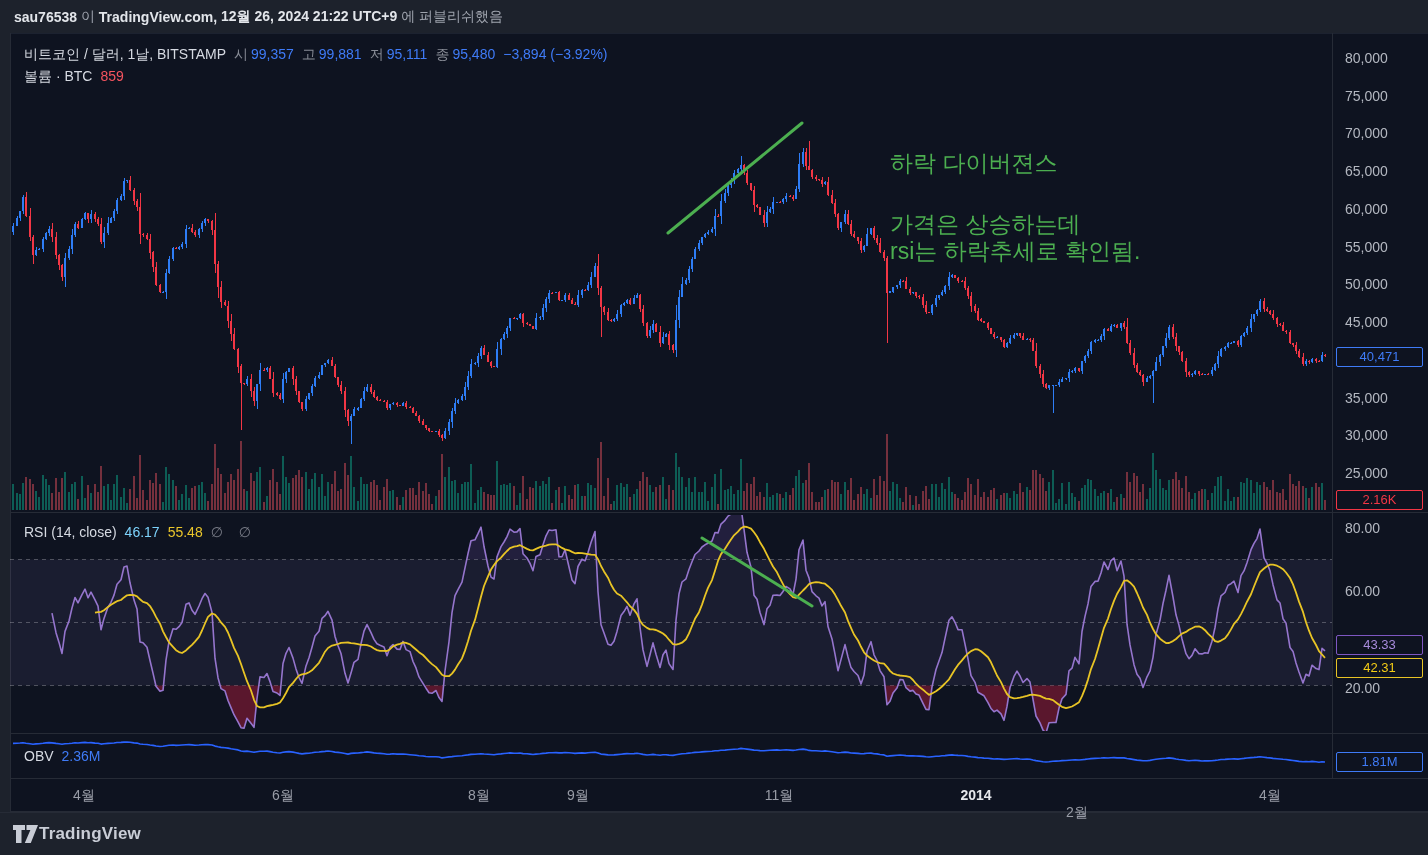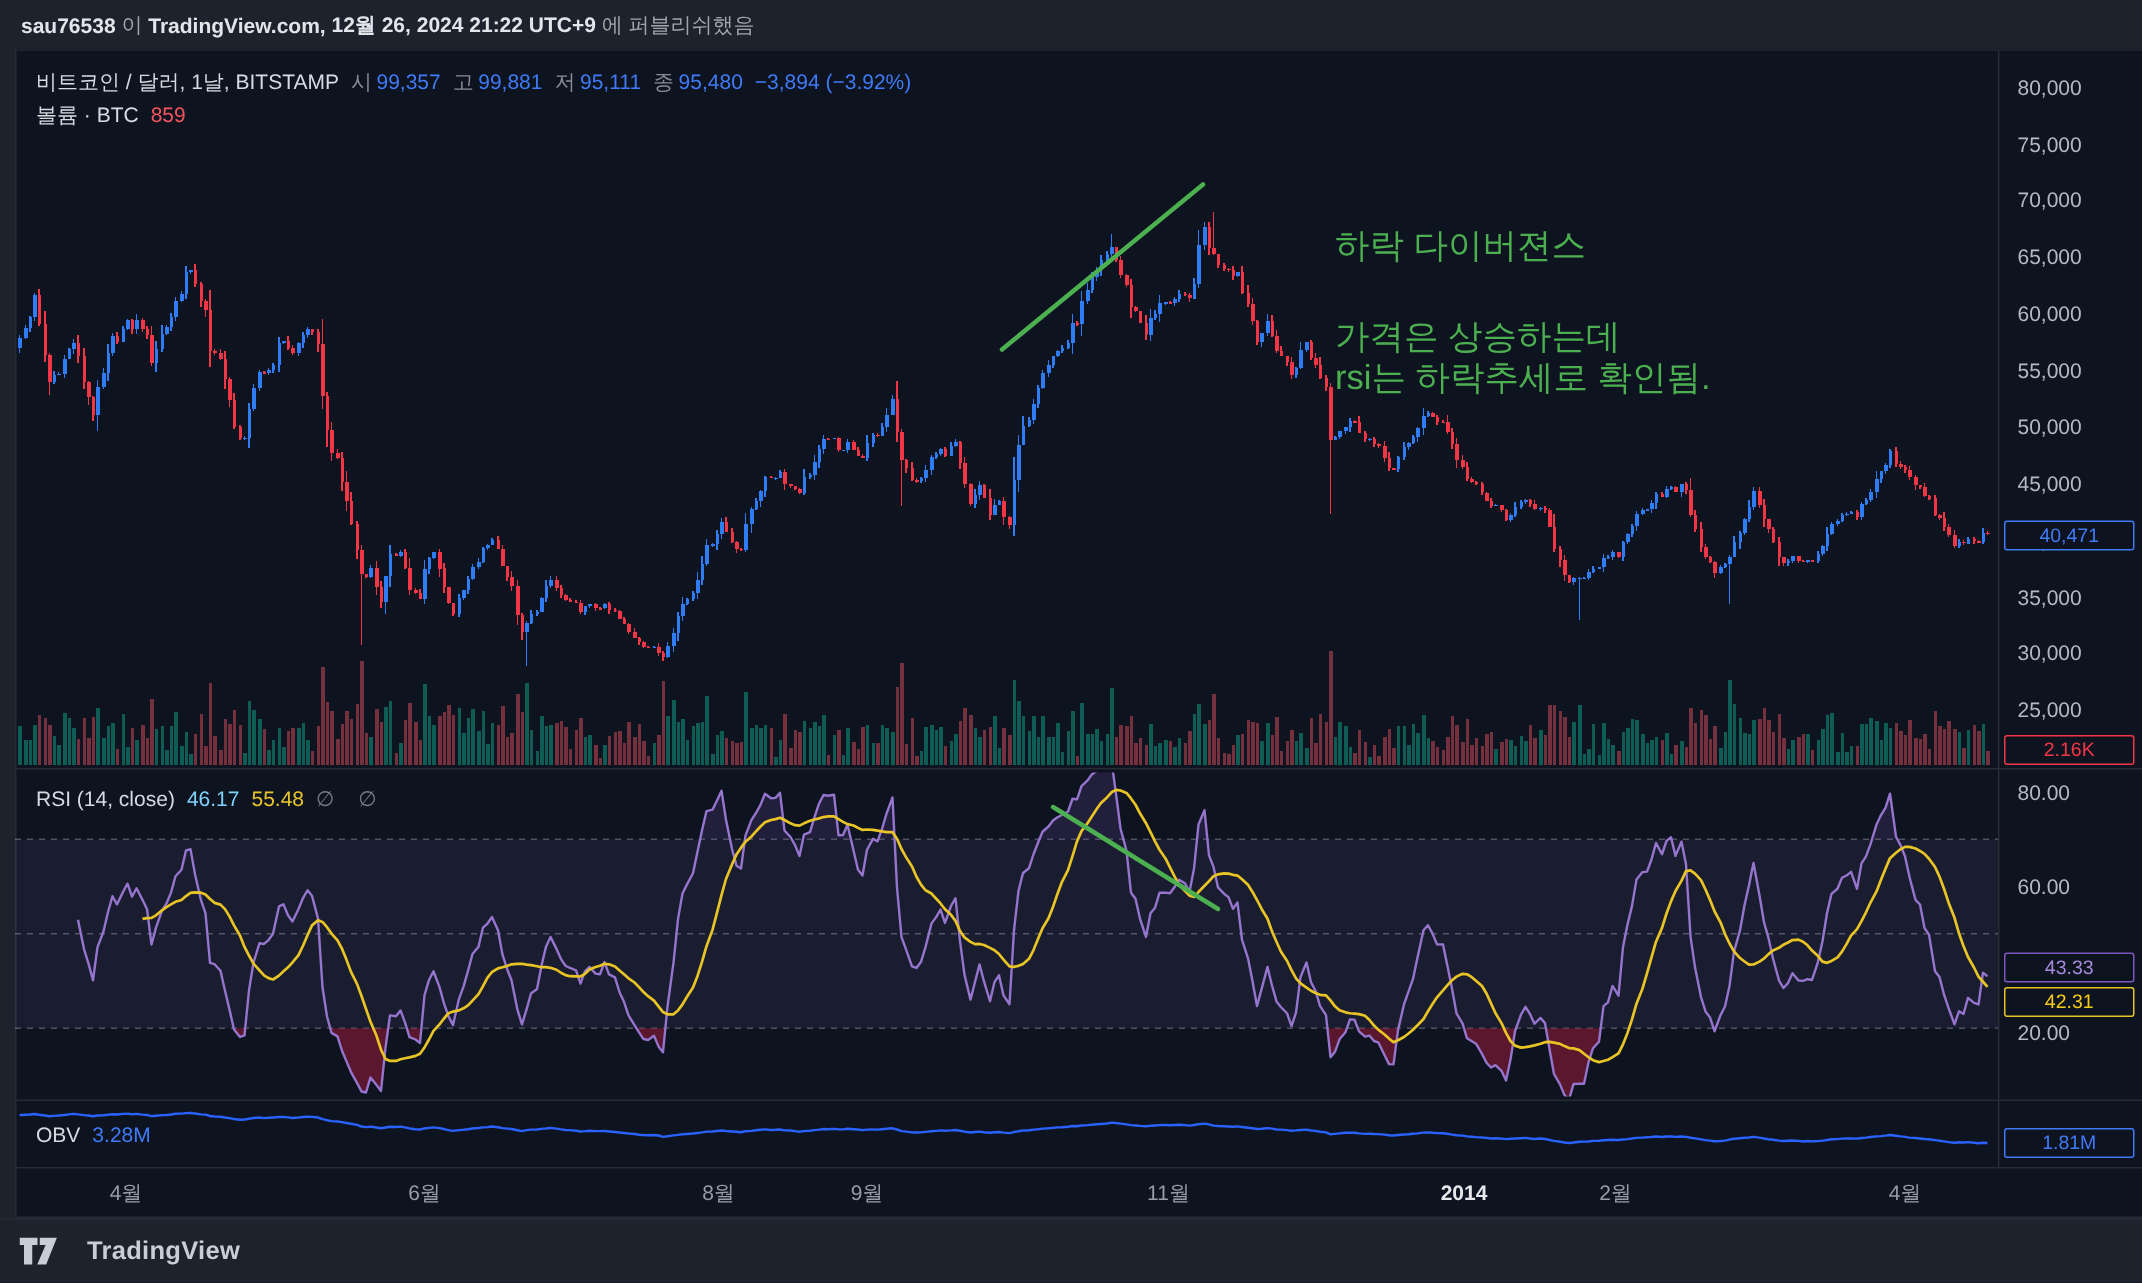--- a/index.html
+++ b/index.html
@@ -35,21 +35,21 @@
 
   .badge{position:absolute;left:1336px;width:87px;height:20px;line-height:18px;text-align:center;
     font-size:13px;background:#0e1320;border:1px solid;border-radius:2px;z-index:6}
   .badge.blue{color:#3f7bf7;border-color:#3f7bf7}
   .badge.red{color:#f23645;border-color:#f23645}
   .badge.purple{color:#a78bdb;border-color:#7e57c2}
   .badge.yellow{color:#f3cb16;border-color:#e8c425}
 
   
   .footer-bar{position:absolute;top:812px;left:0;width:1428px;height:43px;background:#1d222c;
-    border-top:1px solid #262b36;display:flex;align-items:center;padding-left:13px;gap:20px}
+    border-top:1px solid #262b36;display:flex;align-items:center;padding-left:13px;gap:1px}
   .footer-brand{font-size:17px;font-weight:600;color:#c9cdd6;letter-spacing:.2px}
 </style>
 </head>
 <body>
 
 <div class="publish-bar">
   <span class="pb-strong">sau76538</span><span> 이 </span><span class="pb-strong">TradingView.com,</span><span class="pb-strong"> 12월 26, 2024 21:22 UTC+9</span><span> 에 퍼블리쉬했음</span>
 </div>
 
 <div class="chart-widget">
@@ -1342,21 +1342,21 @@
 
   <div class="legend-row" style="top:491px">
     <span class="lg-title">RSI (14, close)</span>
     <span class="lg-purple">46.17</span>
     <span class="lg-yellow">55.48</span>
     <span class="lg-gray">∅ ∅</span>
   </div>
 
   <div class="legend-row" style="top:715px">
     <span class="lg-title">OBV</span>
-    <span class="lg-val">3.28M</span>
+    <span class="lg-val">2.36M</span>
   </div>
 
   <div class="annotation" style="left: 890px; top: 117px;">
     <div>하락 다이버젼스</div>
   </div>
   <div class="annotation" style="left: 890px; top: 178px;">
     <div>가격은 상승하는데</div>
     <div>rsi는 하락추세로 확인됨.</div>
   </div>
 
@@ -1377,21 +1377,21 @@
       <div class="axis-label" style="top: 549px;">60.00</div>
       <div class="axis-label" style="top: 646px;">20.00</div>
     </div>
   <div class="time-axis">
       <div class="time-label" style="left: 52px;">4월</div>
       <div class="time-label" style="left: 251px;">6월</div>
       <div class="time-label" style="left: 447px;">8월</div>
       <div class="time-label" style="left: 546px;">9월</div>
       <div class="time-label" style="left: 747px;">11월</div>
       <div class="time-label em" style="left: 944px;">2014</div>
-      <div class="time-label" style="left: 1045px;">2월</div>
+      <div class="time-label" style="left: 1045px; margin-top: 17px;">2월</div>
       <div class="time-label" style="left: 1238px;">4월</div>
     </div>
 
   <div class="badge blue" style="top: 314px;">40,471</div>
   <div class="badge red" style="top: 457px;">2.16K</div>
   <div class="badge purple" style="top: 602px;">43.33</div>
   <div class="badge yellow" style="top: 625px;">42.31</div>
   <div class="badge blue" style="top: 719px;">1.81M</div>
 </div>
 

